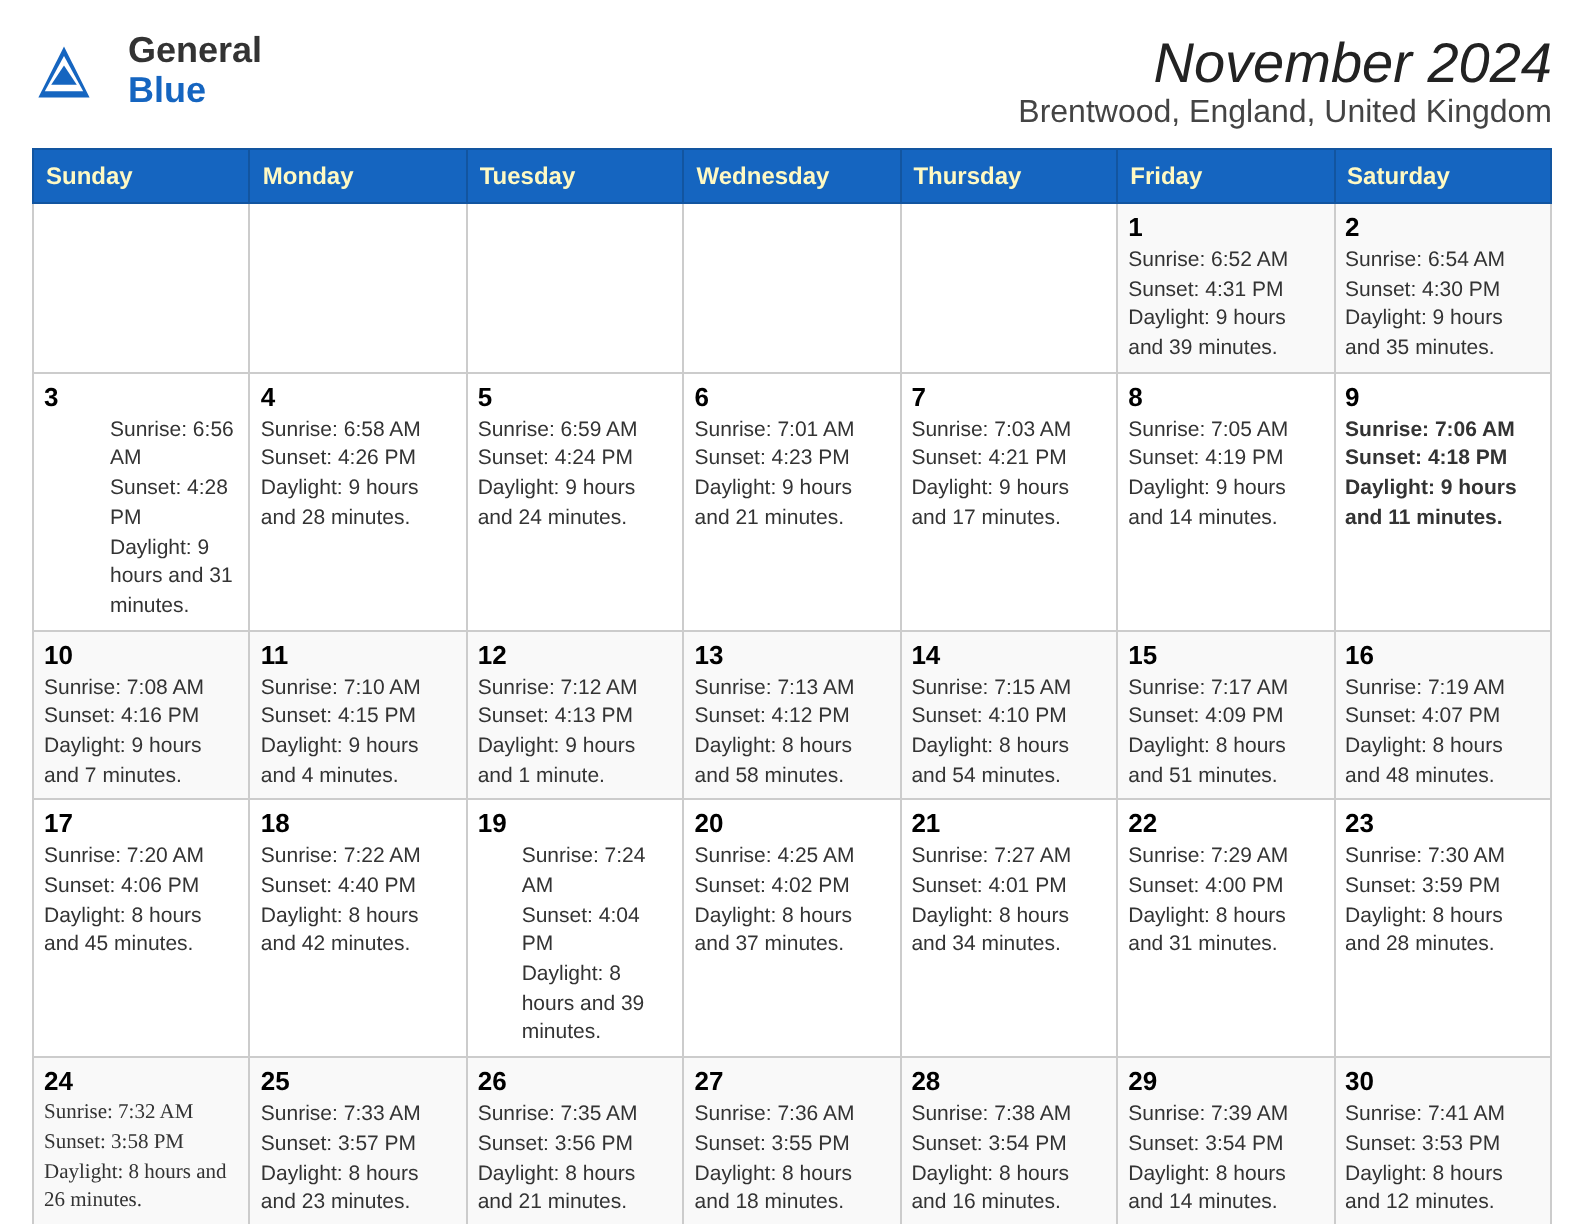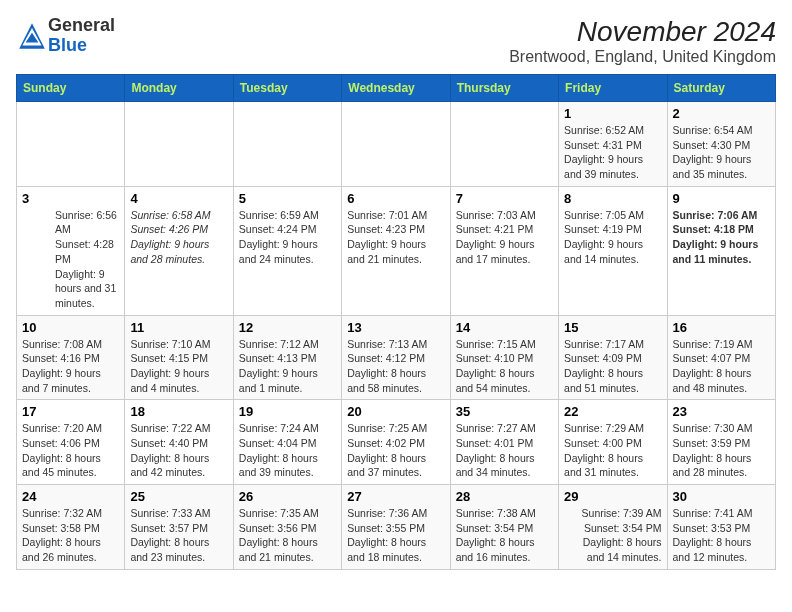--- a/index.html
+++ b/index.html
@@ -12,21 +12,21 @@
     }
     .header-area {
       display: flex;
       justify-content: space-between;
       align-items: flex-start;
       margin-bottom: 8px;
     }
     .logo {
       display: flex;
       align-items: center;
-      gap: 0;
+      gap: 16px;
     }
     .logo-text {
       font-size: 18px;
       font-weight: bold;
       line-height: 1.1;
     }
     .logo-text span.general { color: #333; }
     .logo-text span.blue { color: #1565c0; }
     .logo-icon {
       width: 32px;
@@ -45,21 +45,21 @@
       font-size: 16px;
       color: #444;
     }
     table {
       width: 100%;
       border-collapse: collapse;
       font-size: 11px;
     }
     thead tr th {
       background-color: #1565c0;
-      color: #bef264;
+      color: #fef9c3;
       text-align: left;
       padding: 6px 6px;
       font-size: 12px;
       font-weight: bold;
       border: 1px solid #1255a0;
     }
     tbody tr td {
       border: 1px solid #ccc;
       vertical-align: top;
       padding: 4px 5px;
@@ -140,21 +140,21 @@
       </tr>
       <tr>
         <td>
           <span class="day-num">3</span>
           <div class="day-info" style="white-space: pre-line; margin-left: 33px;">Sunrise: 6:56 AM
 Sunset: 4:28 PM
 Daylight: 9 hours and 31 minutes.</div>
         </td>
         <td>
           <span class="day-num">4</span>
-          <div class="day-info" style="white-space: pre-line; font-style: italic;">Sunrise: 6:58 AM
+          <div class="day-info" style="white-space: pre-line;">Sunrise: 6:58 AM
 Sunset: 4:26 PM
 Daylight: 9 hours and 28 minutes.</div>
         </td>
         <td>
           <span class="day-num">5</span>
           <div class="day-info" style="white-space: pre-line;">Sunrise: 6:59 AM
 Sunset: 4:24 PM
 Daylight: 9 hours and 24 minutes.</div>
         </td>
         <td>
@@ -234,53 +234,53 @@
 Daylight: 8 hours and 45 minutes.</div>
         </td>
         <td>
           <span class="day-num">18</span>
           <div class="day-info" style="white-space: pre-line;">Sunrise: 7:22 AM
 Sunset: 4:40 PM
 Daylight: 8 hours and 42 minutes.</div>
         </td>
         <td>
           <span class="day-num">19</span>
-          <div class="day-info" style="white-space: pre-line;">Sunrise: 7:24 AM
+          <div class="day-info" style="white-space: pre-line; margin-left: 22px;">Sunrise: 7:24 AM
 Sunset: 4:04 PM
 Daylight: 8 hours and 39 minutes.</div>
         </td>
         <td>
           <span class="day-num">20</span>
-          <div class="day-info" style="white-space: pre-line;">Sunrise: 7:25 AM
+          <div class="day-info" style="white-space: pre-line;">Sunrise: 4:25 AM
 Sunset: 4:02 PM
 Daylight: 8 hours and 37 minutes.</div>
         </td>
         <td>
-          <span class="day-num">35</span>
+          <span class="day-num">21</span>
           <div class="day-info" style="white-space: pre-line;">Sunrise: 7:27 AM
 Sunset: 4:01 PM
 Daylight: 8 hours and 34 minutes.</div>
         </td>
         <td>
           <span class="day-num">22</span>
           <div class="day-info" style="white-space: pre-line;">Sunrise: 7:29 AM
 Sunset: 4:00 PM
 Daylight: 8 hours and 31 minutes.</div>
         </td>
         <td>
           <span class="day-num">23</span>
           <div class="day-info" style="white-space: pre-line;">Sunrise: 7:30 AM
 Sunset: 3:59 PM
 Daylight: 8 hours and 28 minutes.</div>
         </td>
       </tr>
       <tr>
         <td>
           <span class="day-num">24</span>
-          <div class="day-info" style="white-space: pre-line;">Sunrise: 7:32 AM
+          <div class="day-info" style="white-space: pre-line; font-family: Liberation Serif, serif;">Sunrise: 7:32 AM
 Sunset: 3:58 PM
 Daylight: 8 hours and 26 minutes.</div>
         </td>
         <td>
           <span class="day-num">25</span>
           <div class="day-info" style="white-space: pre-line;">Sunrise: 7:33 AM
 Sunset: 3:57 PM
 Daylight: 8 hours and 23 minutes.</div>
         </td>
         <td>
@@ -296,21 +296,21 @@
 Daylight: 8 hours and 18 minutes.</div>
         </td>
         <td>
           <span class="day-num">28</span>
           <div class="day-info" style="white-space: pre-line;">Sunrise: 7:38 AM
 Sunset: 3:54 PM
 Daylight: 8 hours and 16 minutes.</div>
         </td>
         <td>
           <span class="day-num">29</span>
-          <div class="day-info" style="white-space: pre-line; text-align: right;">Sunrise: 7:39 AM
+          <div class="day-info" style="white-space: pre-line;">Sunrise: 7:39 AM
 Sunset: 3:54 PM
 Daylight: 8 hours and 14 minutes.</div>
         </td>
         <td>
           <span class="day-num">30</span>
           <div class="day-info" style="white-space: pre-line;">Sunrise: 7:41 AM
 Sunset: 3:53 PM
 Daylight: 8 hours and 12 minutes.</div>
         </td>
       </tr>

